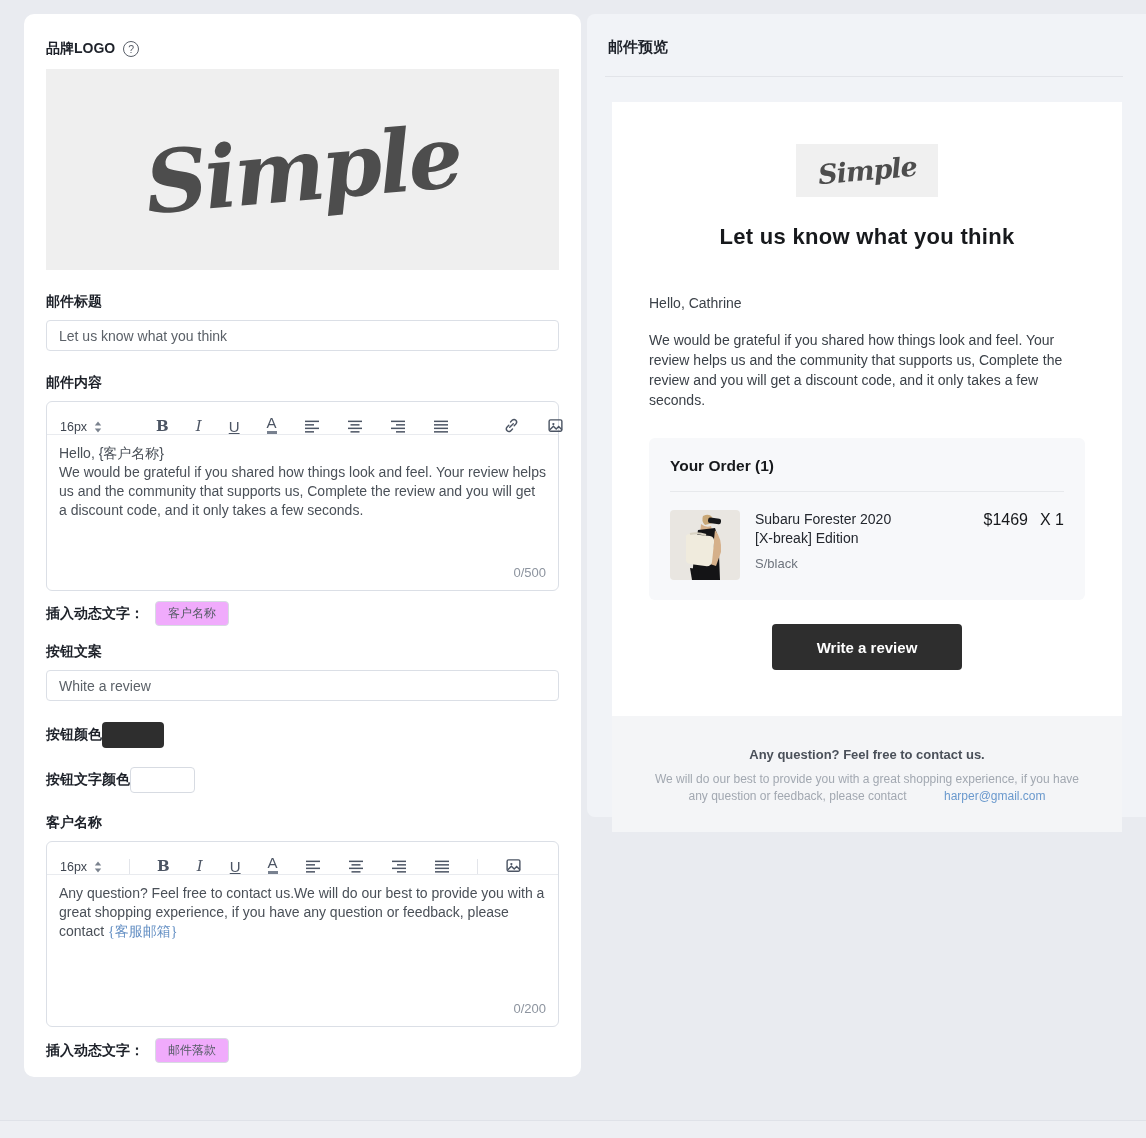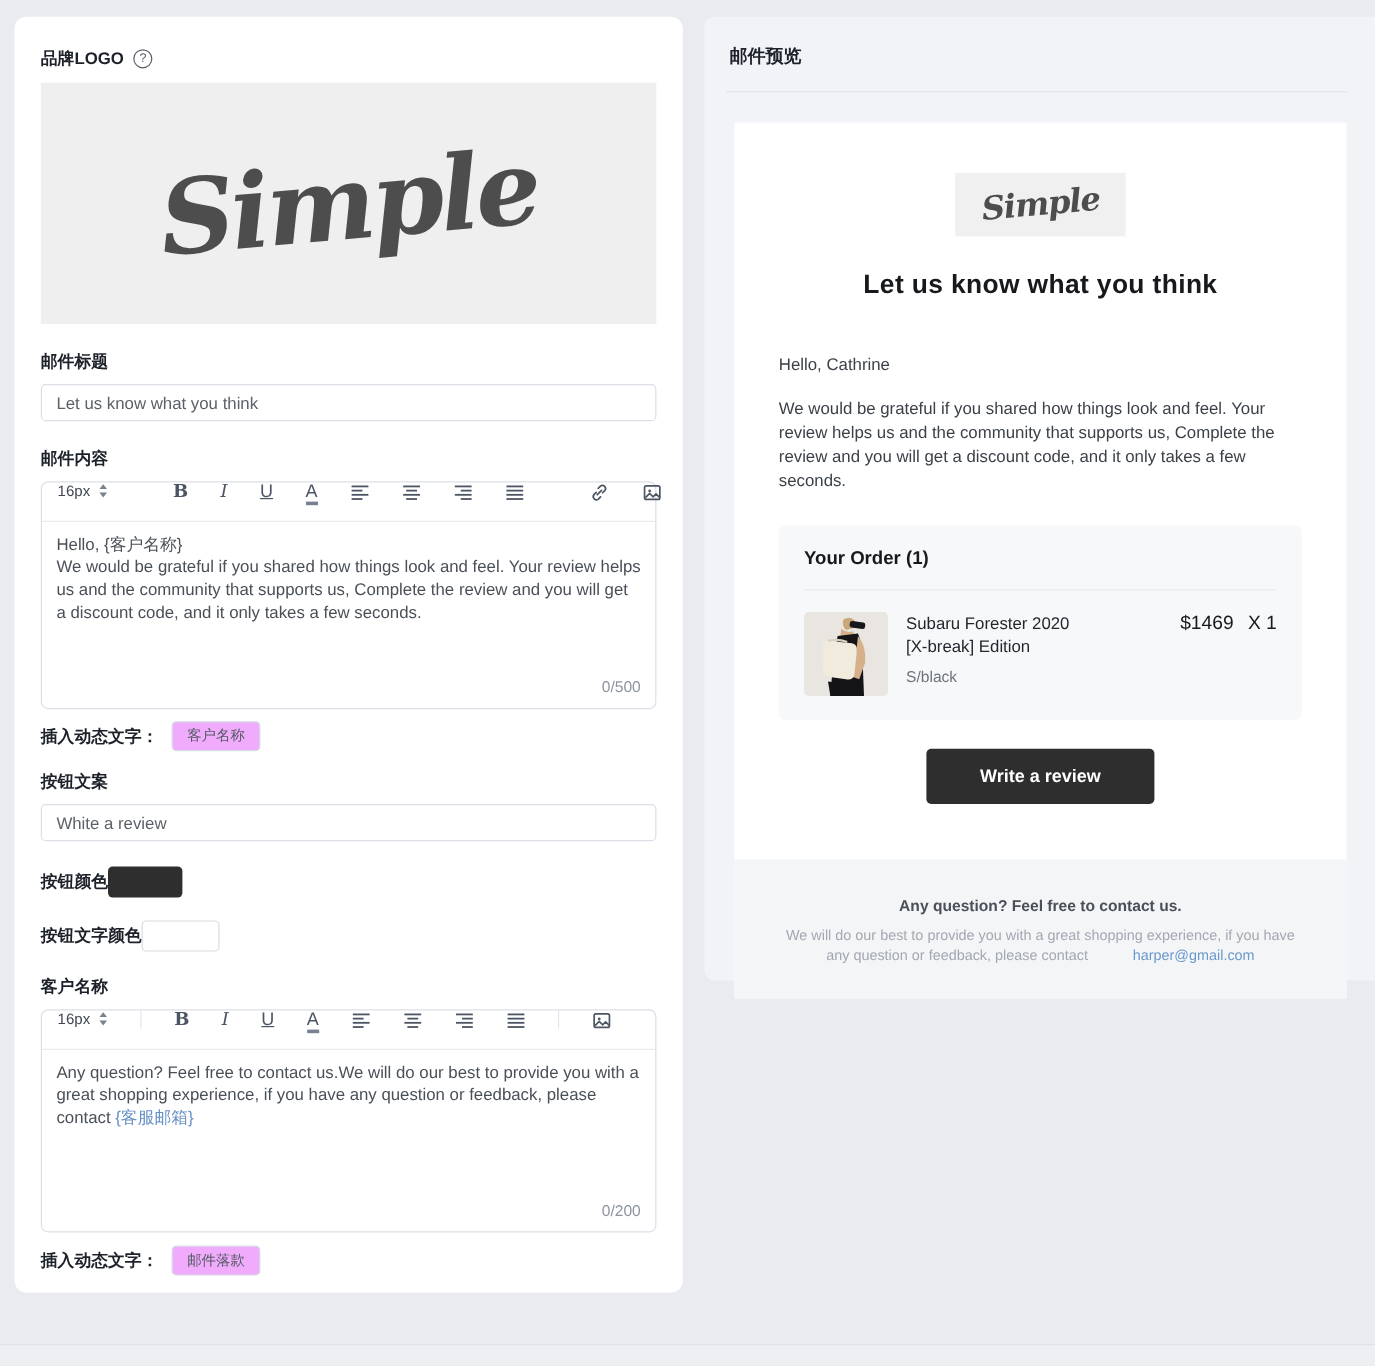--- a/index.html
+++ b/index.html
@@ -7,21 +7,21 @@
   body {
     position: relative;
     background: #e9ebf0;
     font-family: "Liberation Sans", "DejaVu Sans", sans-serif;
     overflow: hidden;
     color: #1d2129;
   }
 
   
   .editor-card {
-    position: absolute; left: 12px; top: 14px;
+    position: absolute; left: 24px; top: 14px;
     width: 557px; height: 1063px;
     background: #ffffff; border-radius: 10px;
     padding: 26px 22px;
   }
   .lbl { font-size: 14px; font-weight: 700; color: #1d2129; display:flex; align-items:center; gap:8px; }
   .help {
     width: 16px; height: 16px; border: 1.4px solid #595f69; border-radius: 50%;
     display: inline-flex; align-items: center; justify-content: center;
     font-size: 10.5px; font-weight: 400; color: #595f69; cursor: pointer;
   }
@@ -36,21 +36,21 @@
   .text-input {
     margin-top: 9px; height: 31px; width: 100%;
     border: 1px solid #dbdfe6; border-radius: 4px; background: #fff;
     display: flex; align-items: center; padding: 0 12px;
     font-size: 14px; color: #5b6168;
   }
   .section { margin-top: 23px; }
   .editor-box { margin-top: 9px; border: 1px solid #dbdfe6; border-radius: 6px; background:#fff; }
   .toolbar {
     height: 33px; border-bottom: 1px solid #e9ebef;
-    display: flex; align-items: flex-start; padding: 0 13px; gap: 27px;
+    display: flex; align-items: flex-end; padding: 0 13px; gap: 27px;
   }
   .tb-size { display:flex; align-items:center; gap:7px; font-size:12.5px; color:#3f4651; cursor:pointer; }
   .tb-div { width:1px; height:15px; background:#e3e5ea; }
   .tb-btn {
     background: none; border: none; padding: 0; cursor: pointer;
     font-size: 15px; color: #4c5564; line-height: 1;
     font-family: "Liberation Sans", sans-serif; display:inline-flex; align-items:center; justify-content:center;
   }
   .tb-bold { font-weight: 700; font-family: "DejaVu Serif", serif; }
   .tb-italic { font-style: italic; font-family: "DejaVu Serif", serif; }
@@ -67,21 +67,21 @@
   .tag-btn {
     height: 25px; padding: 0 12px; background: #f0abfc;
     border: 1px solid #d7dbe2; border-radius: 4px; cursor: pointer;
     font-size: 12px; color: #545b65; display: inline-flex; align-items: center;
   }
   .color-row { display: flex; align-items: center; }
   .row-mt1 { margin-top: 21px; }
   .row-mt2 { margin-top: 19px; }
   .swatch-dark { width: 62px; height: 26px; border-radius: 4px; cursor: pointer; }
   .swatch-light { width: 65px; height: 26px; border-radius: 4px; border: 1px solid #d7dbe2; cursor: pointer; }
-  .blue-tag { color: #6590c4; }
+  .blue-tag { color: #6590c4; font-family: Liberation Serif, serif; }
 
   
   .preview-panel {
     position: absolute; left: 587px; top: 14px; width: 559px; height: 803px;
     background: #f1f3f7; border-radius: 8px 0 0 8px;
   }
   .preview-title { padding: 24px 0 0 21px; font-size: 15px; font-weight: 700; color: #1d2129; }
   .preview-divider { margin: 19px 23px 0 18px; border: none; border-top: 1px solid #e2e4e9; }
   .email-card { margin: 25px 24px 0 25px; width: 510px; background: #ffffff; }
   .email-top { padding-top: 42px; }

